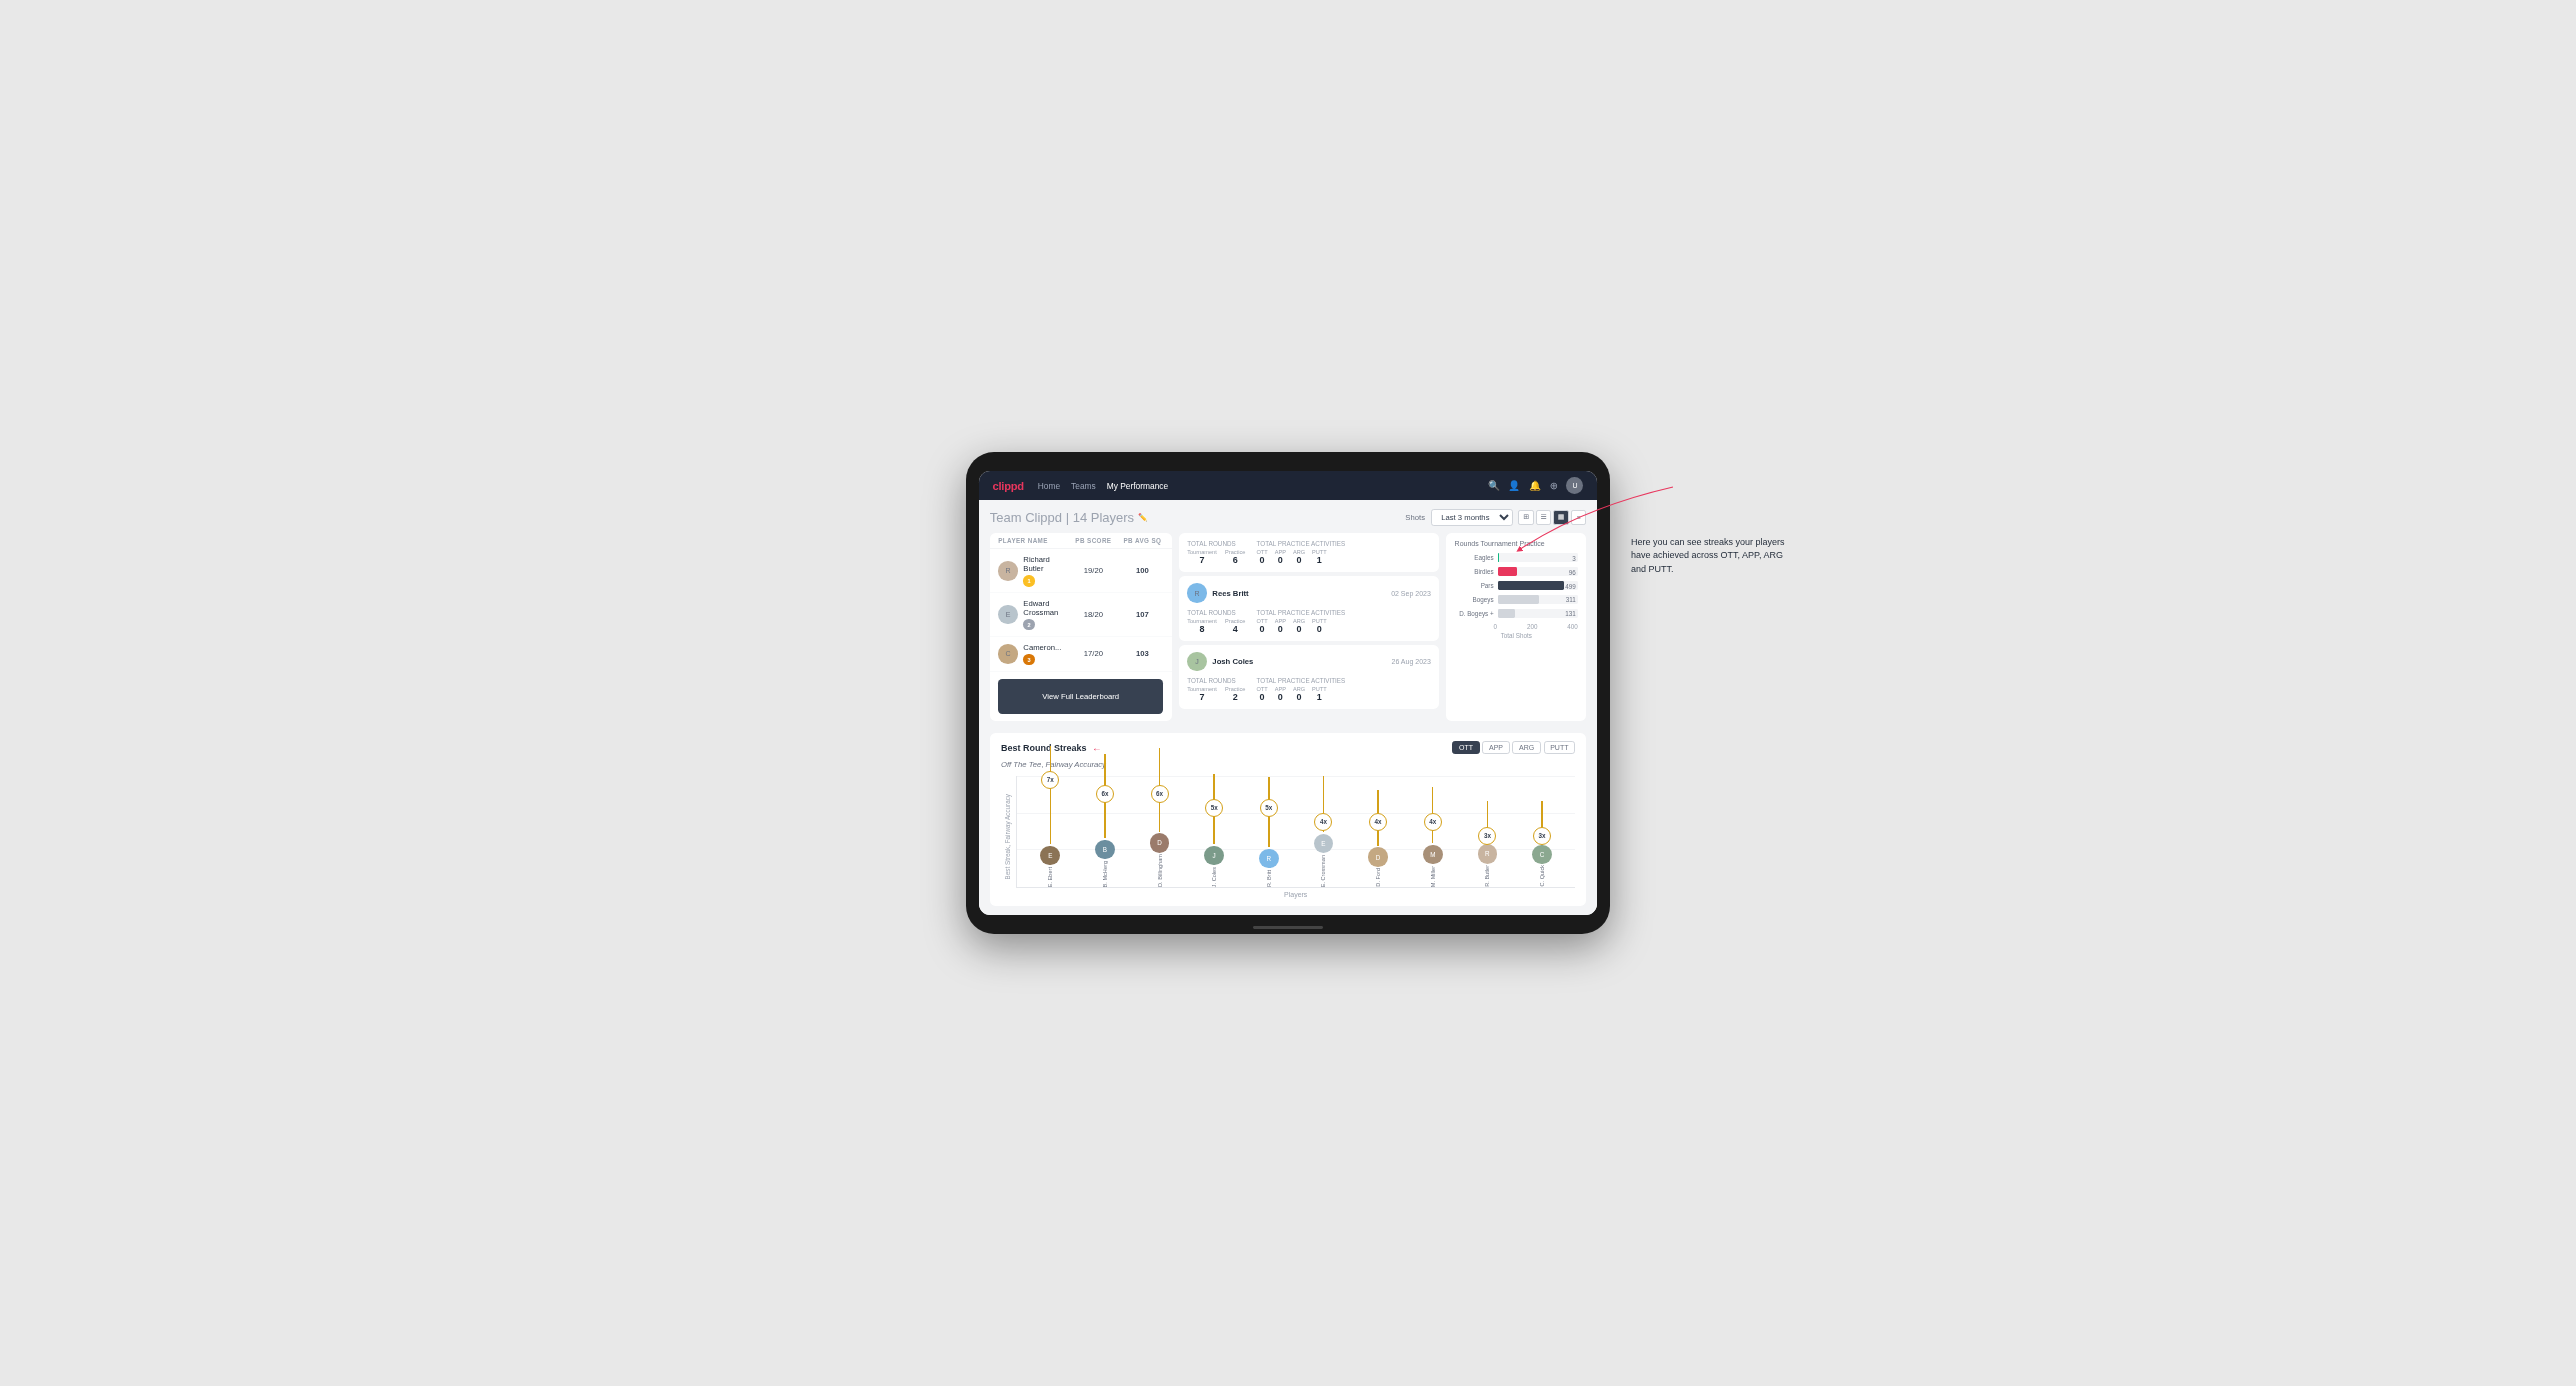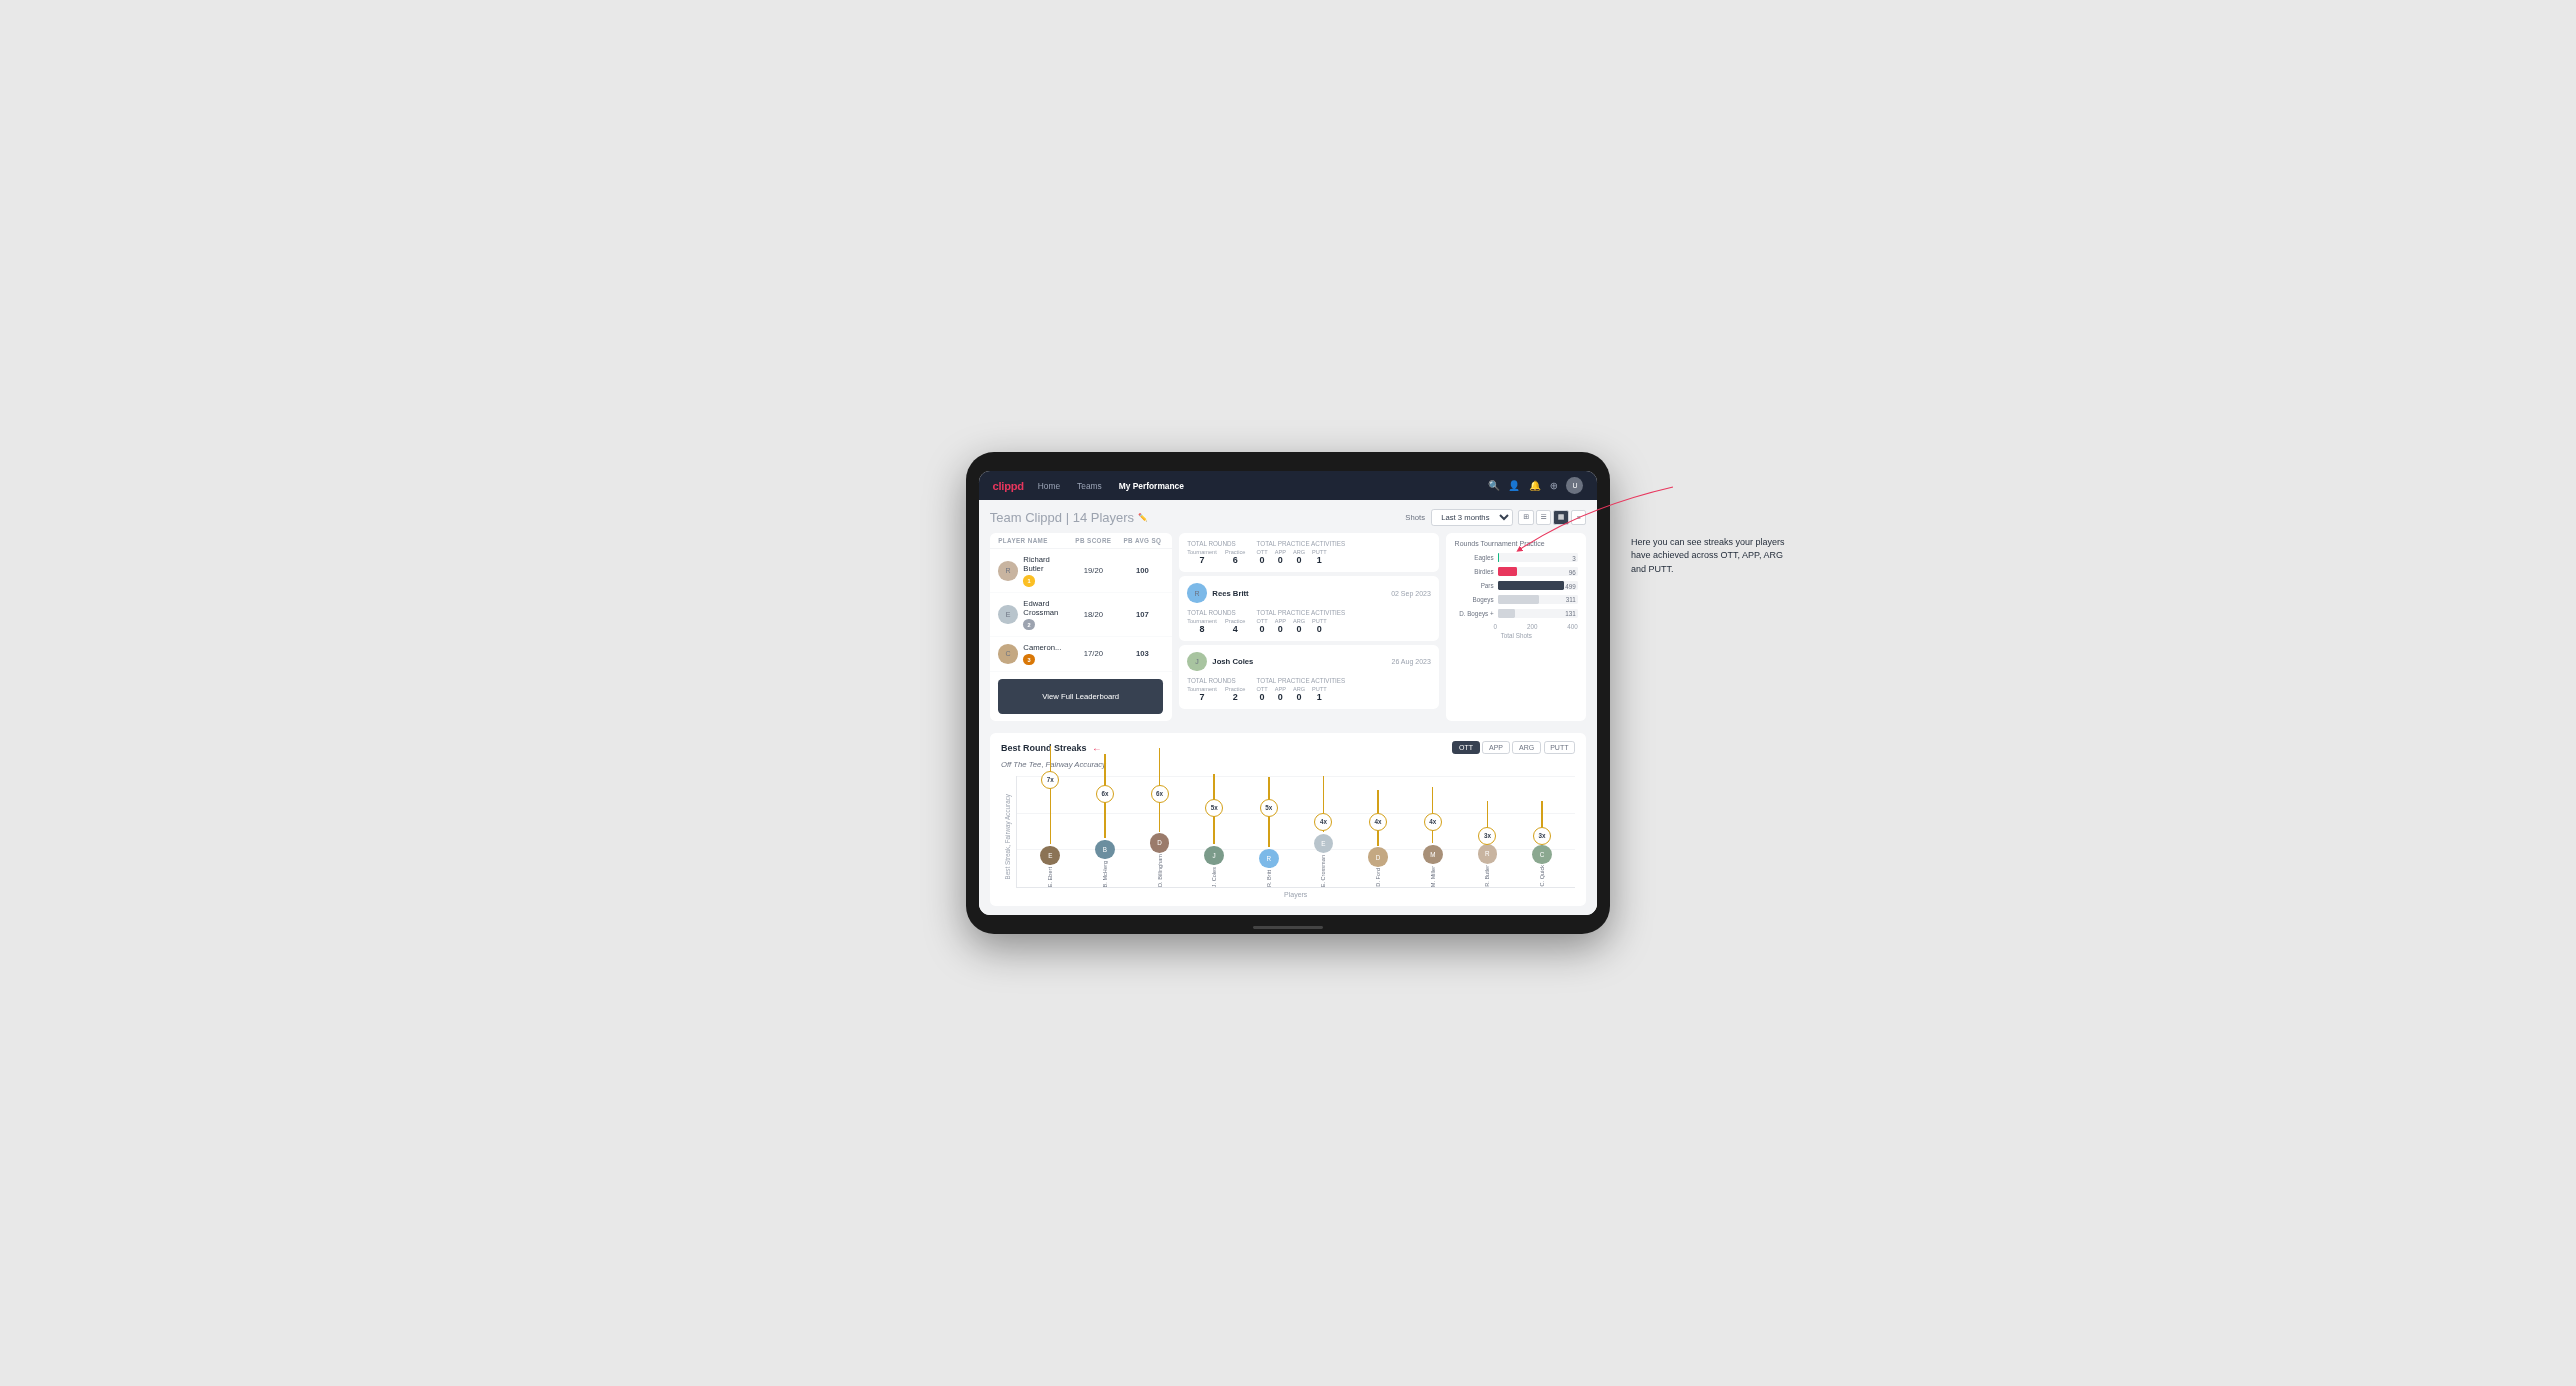--- a/index.html
+++ b/index.html
@@ -35,32 +35,31 @@
       gap: 14px;
     }
     .logo {
       color: #e8365d;
       font-weight: 700;
       font-size: 11.2px;
       letter-spacing: -0.3px;
     }
     .nav-links {
       display: flex;
-      gap: 17px;
+      gap: 11px;
       align-items: center;
     }
     .nav-link {
       color: #9aa3b5;
       font-size: 8.4px;
       cursor: pointer;
       padding: 2.8px 0;
     }
     .nav-link.active {
       color: #fff;
-      font-weight: bold;
     }
     .nav-right {
       margin-left: auto;
       display: flex;
       align-items: center;
       gap: 8.4px;
     }
     .nav-icon {
       color: #9aa3b5;
       font-size: 9.8px;

